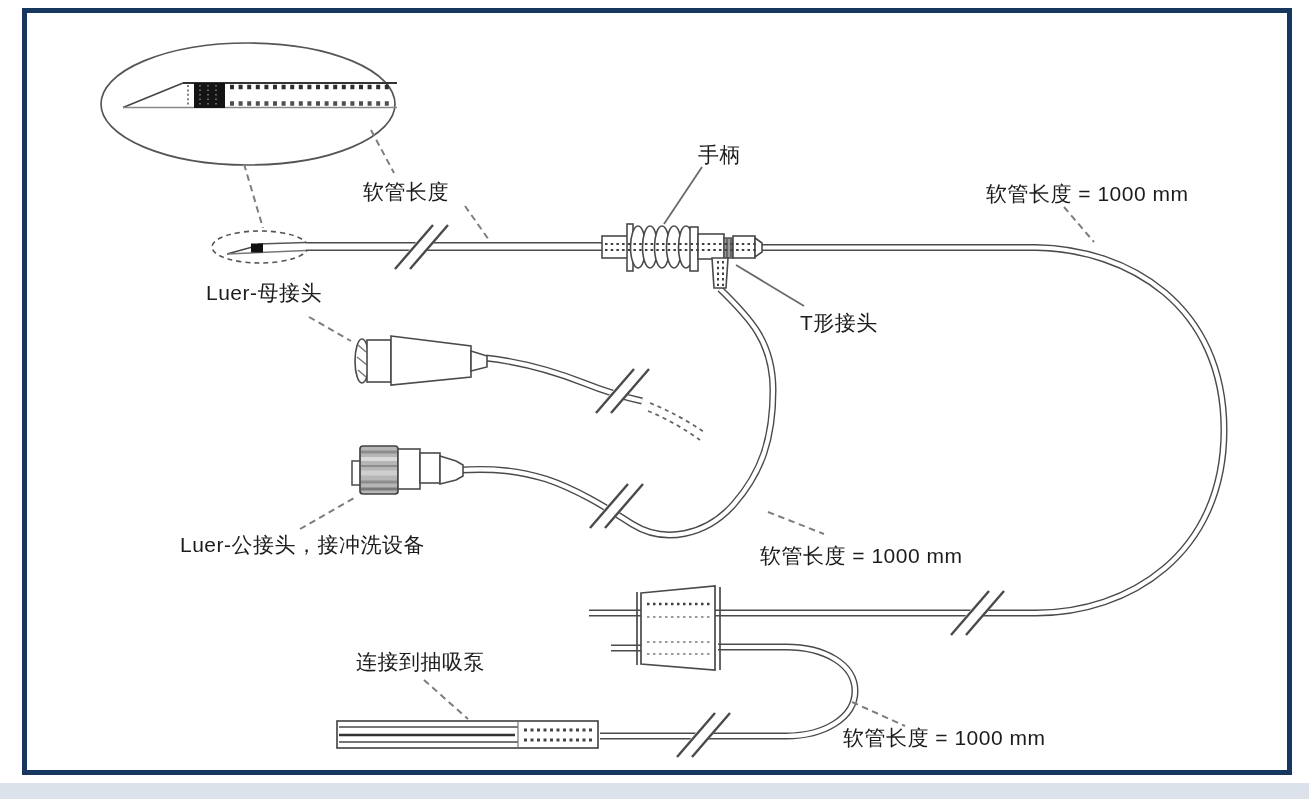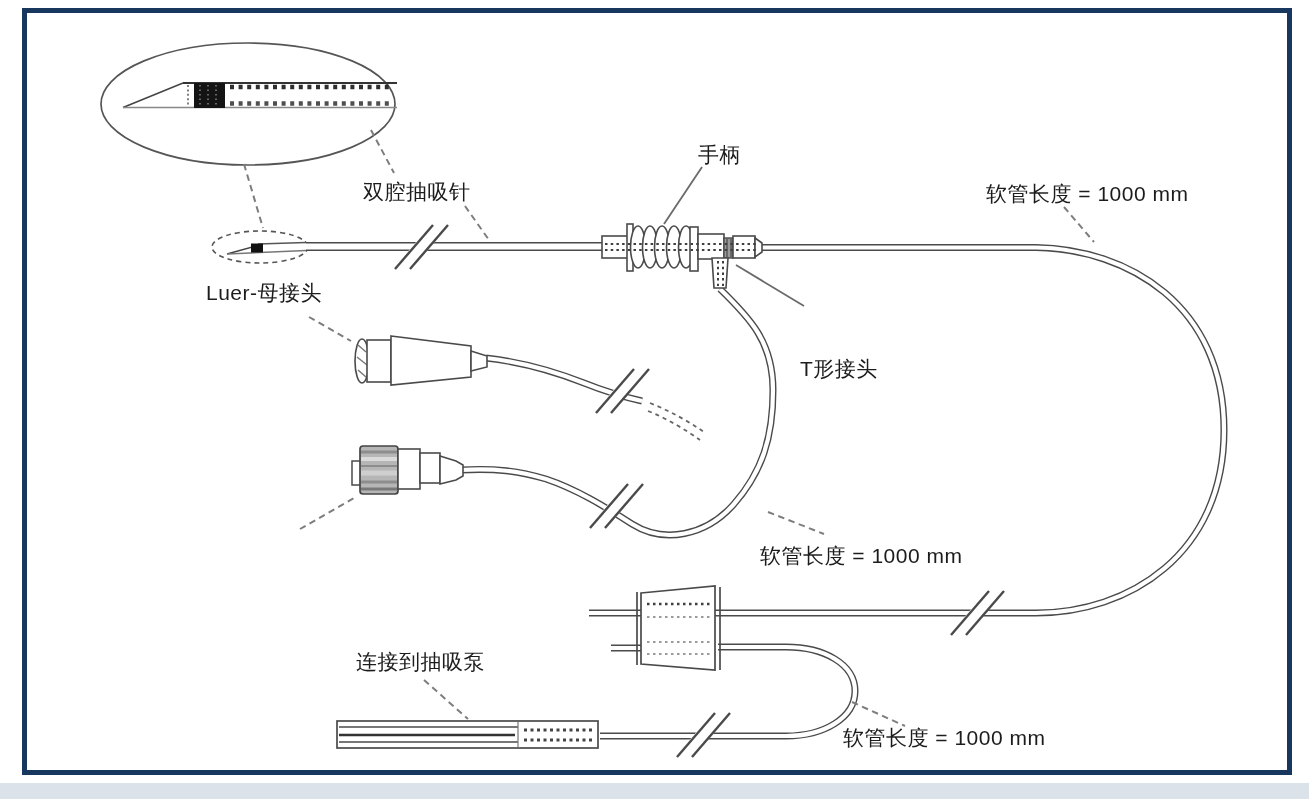--- a/index.html
+++ b/index.html
@@ -169,21 +169,22 @@
       <line x1="309" y1="317" x2="351" y2="341"></line>
       <line x1="300" y1="529" x2="356" y2="497"></line>
       <line x1="768" y1="512" x2="824" y2="534"></line>
       <line x1="424" y1="680" x2="468" y2="719"></line>
       <line x1="852" y1="702" x2="905" y2="726"></line>
     </g>
   </g>
 </svg>
 
 <div class="lbl" style="left:698px;top:143px;">手柄</div>
-<div class="lbl" style="left:363px;top:180px;">双腔抽吸针</div>
+<div class="lbl" style="left:363px;top:180px;">软管长度</div>
 <div class="lbl" style="left:986px;top:182px;">软管长度 = 1000 mm</div>
 <div class="lbl" style="left:206px;top:281px;">Luer-母接头</div>
-<div class="lbl" style="left:800px;top:311px;margin-top:46px;">T形接头</div>
+<div class="lbl" style="left:800px;top:311px;">T形接头</div>
+<div class="lbl" style="left:180px;top:533px;">Luer-公接头，接冲洗设备</div>
 <div class="lbl" style="left:760px;top:544px;">软管长度 = 1000 mm</div>
 <div class="lbl" style="left:356px;top:651px;font-family:Liberation Serif, serif;">连接到抽吸泵</div>
 <div class="lbl" style="left:843px;top:726px;">软管长度 = 1000 mm</div>
 
 </div>
 
 </body></html>

